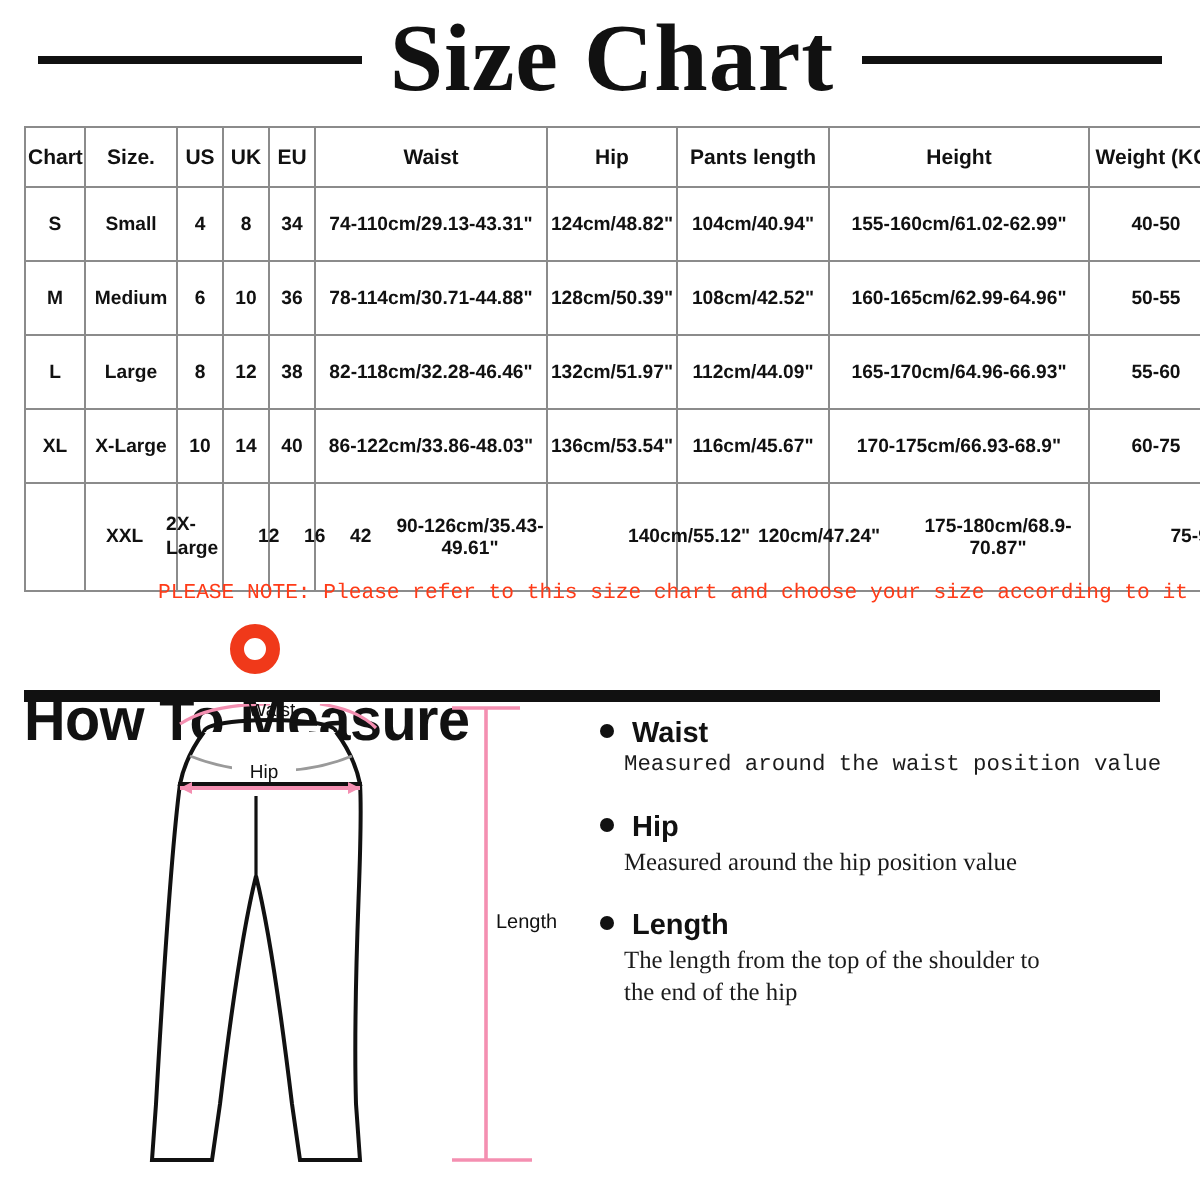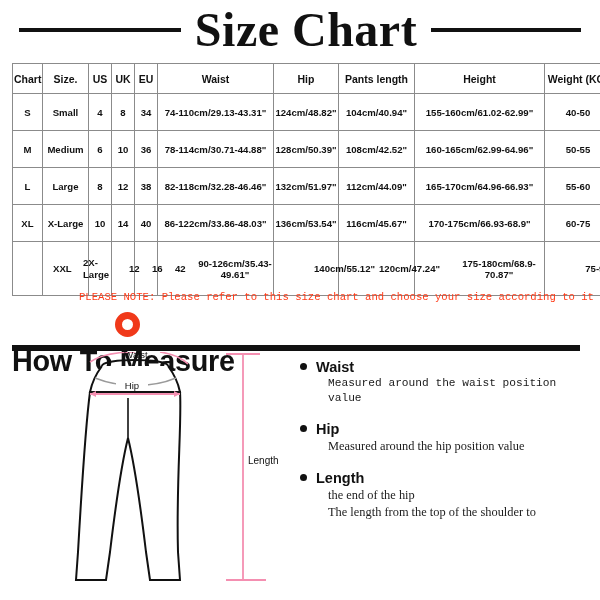--- a/index.html
+++ b/index.html
@@ -92,21 +92,21 @@
   }
   .dot {
     width: 7px; height: 7px; border-radius: 50%;
     background: #111; flex: none; transform: translateY(-2px);
   }
   .bullet-title {
     font-family: "Liberation Sans", sans-serif;
     font-weight: 700; font-size: 14.5px; color: #111; line-height: 1.1;
   }
   .bullet-desc {
-    margin-left: 28px;
+    margin-left: 12px;
     font-family: "Liberation Serif", serif;
     font-size: 12.4px; color: #1b1b1b; line-height: 1.35;
   }
   .bullet-desc.mono {
     font-family: "Liberation Mono", monospace;
     font-size: 11.2px;
   }
 </style>
 </head>
 <body>
@@ -256,18 +256,18 @@
         <span class="bullet-title">Hip</span>
       </div>
       <div class="bullet-desc">Measured around the  hip position value</div>
     </div>
 
     <div class="bullet-item">
       <div class="bullet-head">
         <span class="dot"></span>
         <span class="bullet-title">Length</span>
       </div>
+      <div class="bullet-desc">The length from the top of the shoulder to</div>
       <div class="bullet-desc">the end of the hip</div>
-      <div class="bullet-desc">The length from the top of the shoulder to</div>
     </div>
 
   </div>
 </div>
 
 </body></html>

